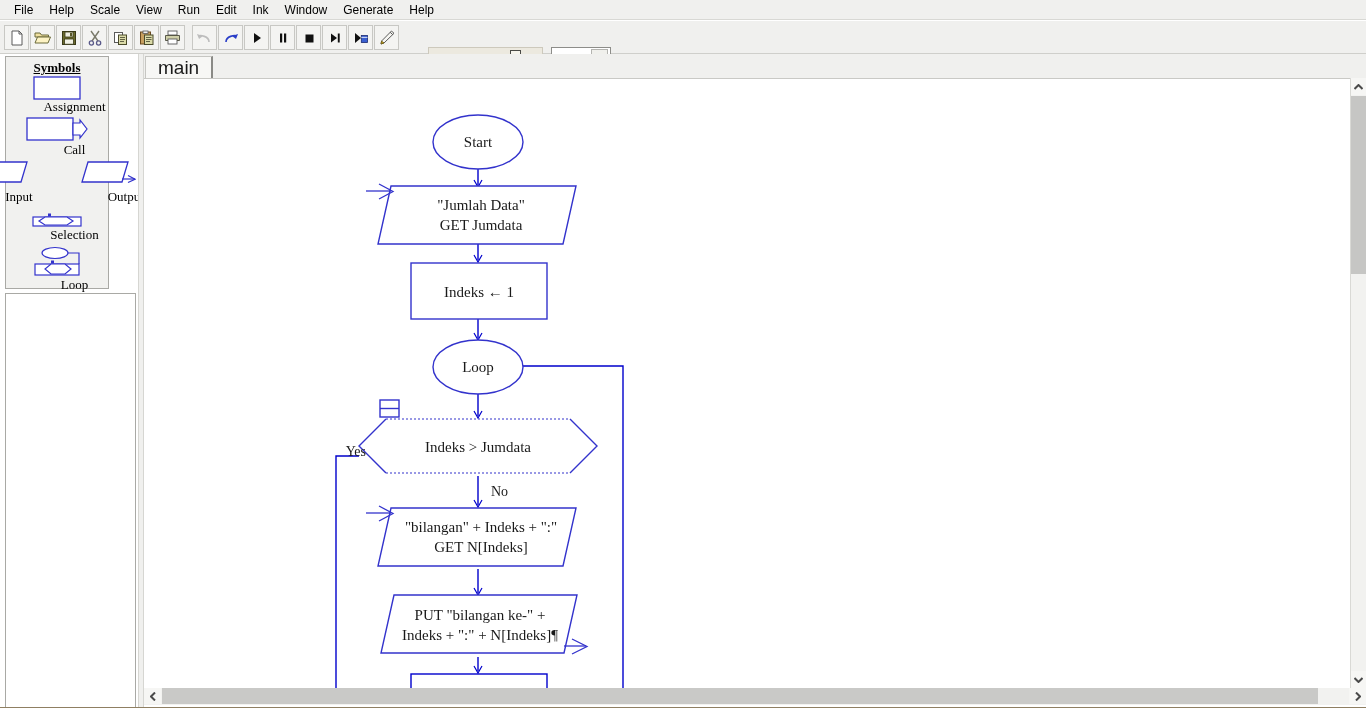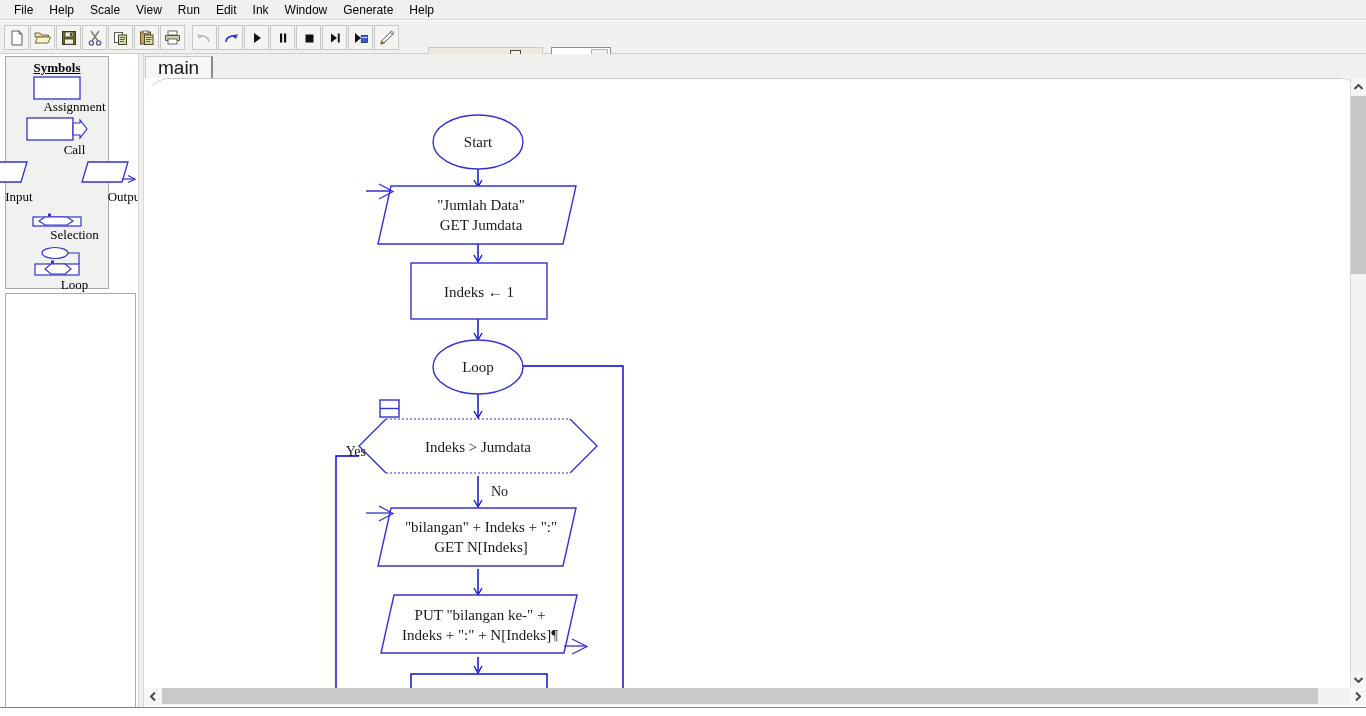--- a/index.html
+++ b/index.html
@@ -168,21 +168,20 @@
   }
 
   
   #canvas-wrap {
     position: absolute; left: 144px; top: 78px;
     width: 1222px; height: 610px;
     background: #ffffff;
     border-top: 1px solid #c9c9c5;
     box-sizing: border-box;
     overflow: hidden;
-    border-radius: 26px;
   }
   #canvas {
     position: absolute; left: 0; top: 0;
     width: 1206px; height: 610px;
     background: #ffffff;
   }
 
   
   #vscroll {
     position: absolute; left: 1350px; top: 78px;

